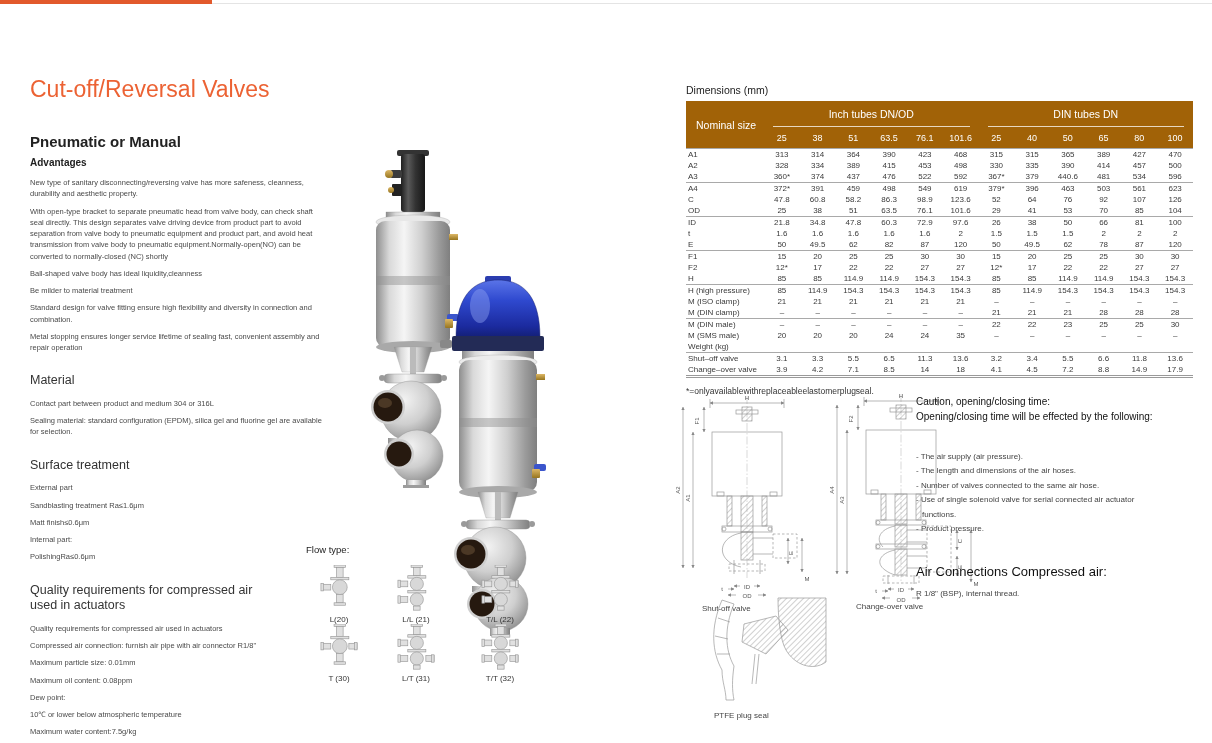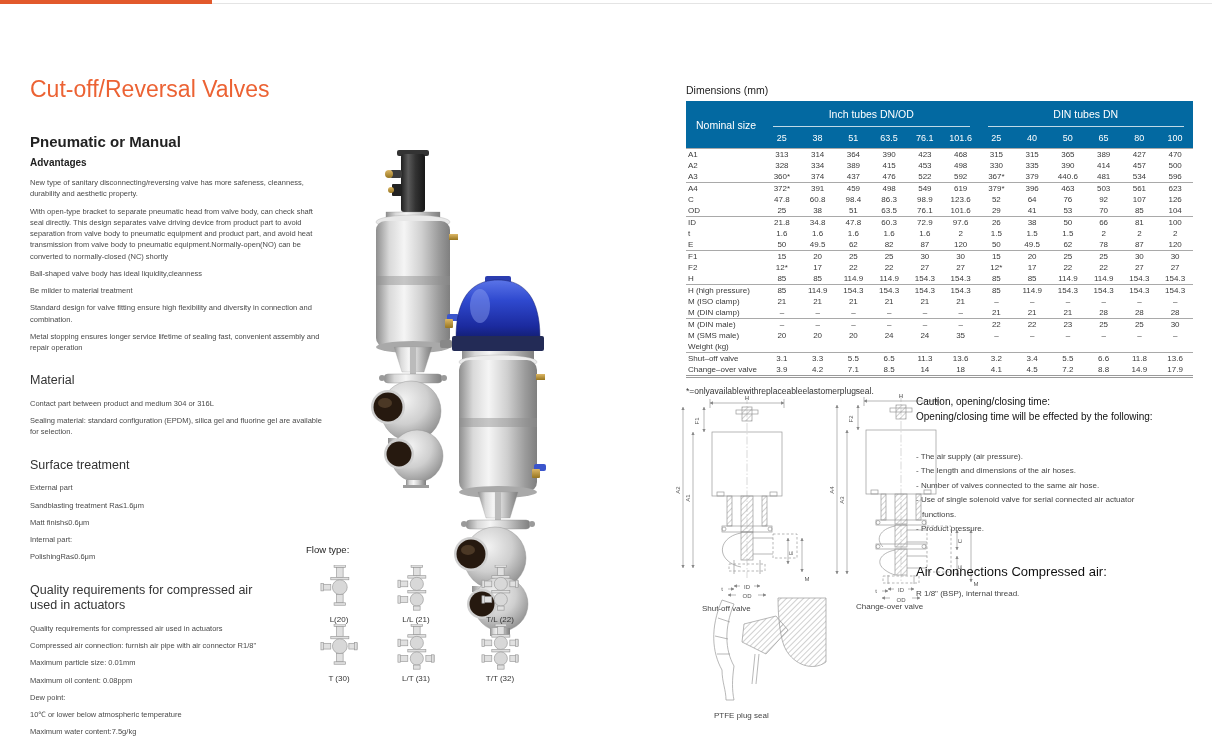--- a/index.html
+++ b/index.html
@@ -22,21 +22,21 @@
   .flow-label{font-size:9.5px;color:#222;margin-bottom:10px;}
   .flow-grid{display:grid;grid-template-columns:66px 88px 80px;}
   .flow-item{text-align:center;}
   .flow-item svg{display:block;margin:0 auto;}
   .flow-code{display:block;font-size:8px;color:#333;margin-top:4px;}
 
   
   .dims{position:absolute;left:686px;top:84px;width:507px;}
   .dims-caption{font-size:10.5px;color:#222;margin:0 0 5px;}
   table.dim{border-collapse:collapse;table-layout:fixed;width:507px;}
-  table.dim thead th{background:#0369a1;color:#fff;font-weight:400;padding:0;}
+  table.dim thead th{background:#a16207;color:#fff;font-weight:400;padding:0;}
   th.nominal{text-align:left;padding-left:10px !important;font-size:10px;}
   tr.grp th{font-size:10.5px;height:26px;}
   tr.sizes th{font-size:9px;height:21px;}
   th.ghead{position:relative;}
   th.ghead::after{content:"";position:absolute;left:9px;right:9px;bottom:0;height:1px;background:rgba(255,255,255,.75);}
   table.dim tbody td{font-size:8px;color:#3a3a3a;text-align:center;height:11px;padding:0;line-height:11px;white-space:nowrap;}
   table.dim tbody td.lbl{text-align:left;padding-left:2px;overflow:hidden;}
   table.dim tbody tr.gs td{border-top:1px solid #a9a9a9;}
   table.dim tbody tr:first-child td{border-top:1px solid #a9a9a9;}
   table.dim tbody tr:last-child td{border-bottom:3px double #999;}
@@ -418,21 +418,21 @@
             <td>396</td>
             <td>463</td>
             <td>503</td>
             <td>561</td>
             <td>623</td>
           </tr>
           <tr>
             <td class="lbl">C</td>
             <td>47.8</td>
             <td>60.8</td>
-            <td>98.4</td>
+            <td>58.2</td>
             <td>86.3</td>
             <td>98.9</td>
             <td>123.6</td>
             <td>52</td>
             <td>64</td>
             <td>76</td>
             <td>92</td>
             <td>107</td>
             <td>126</td>
           </tr>

